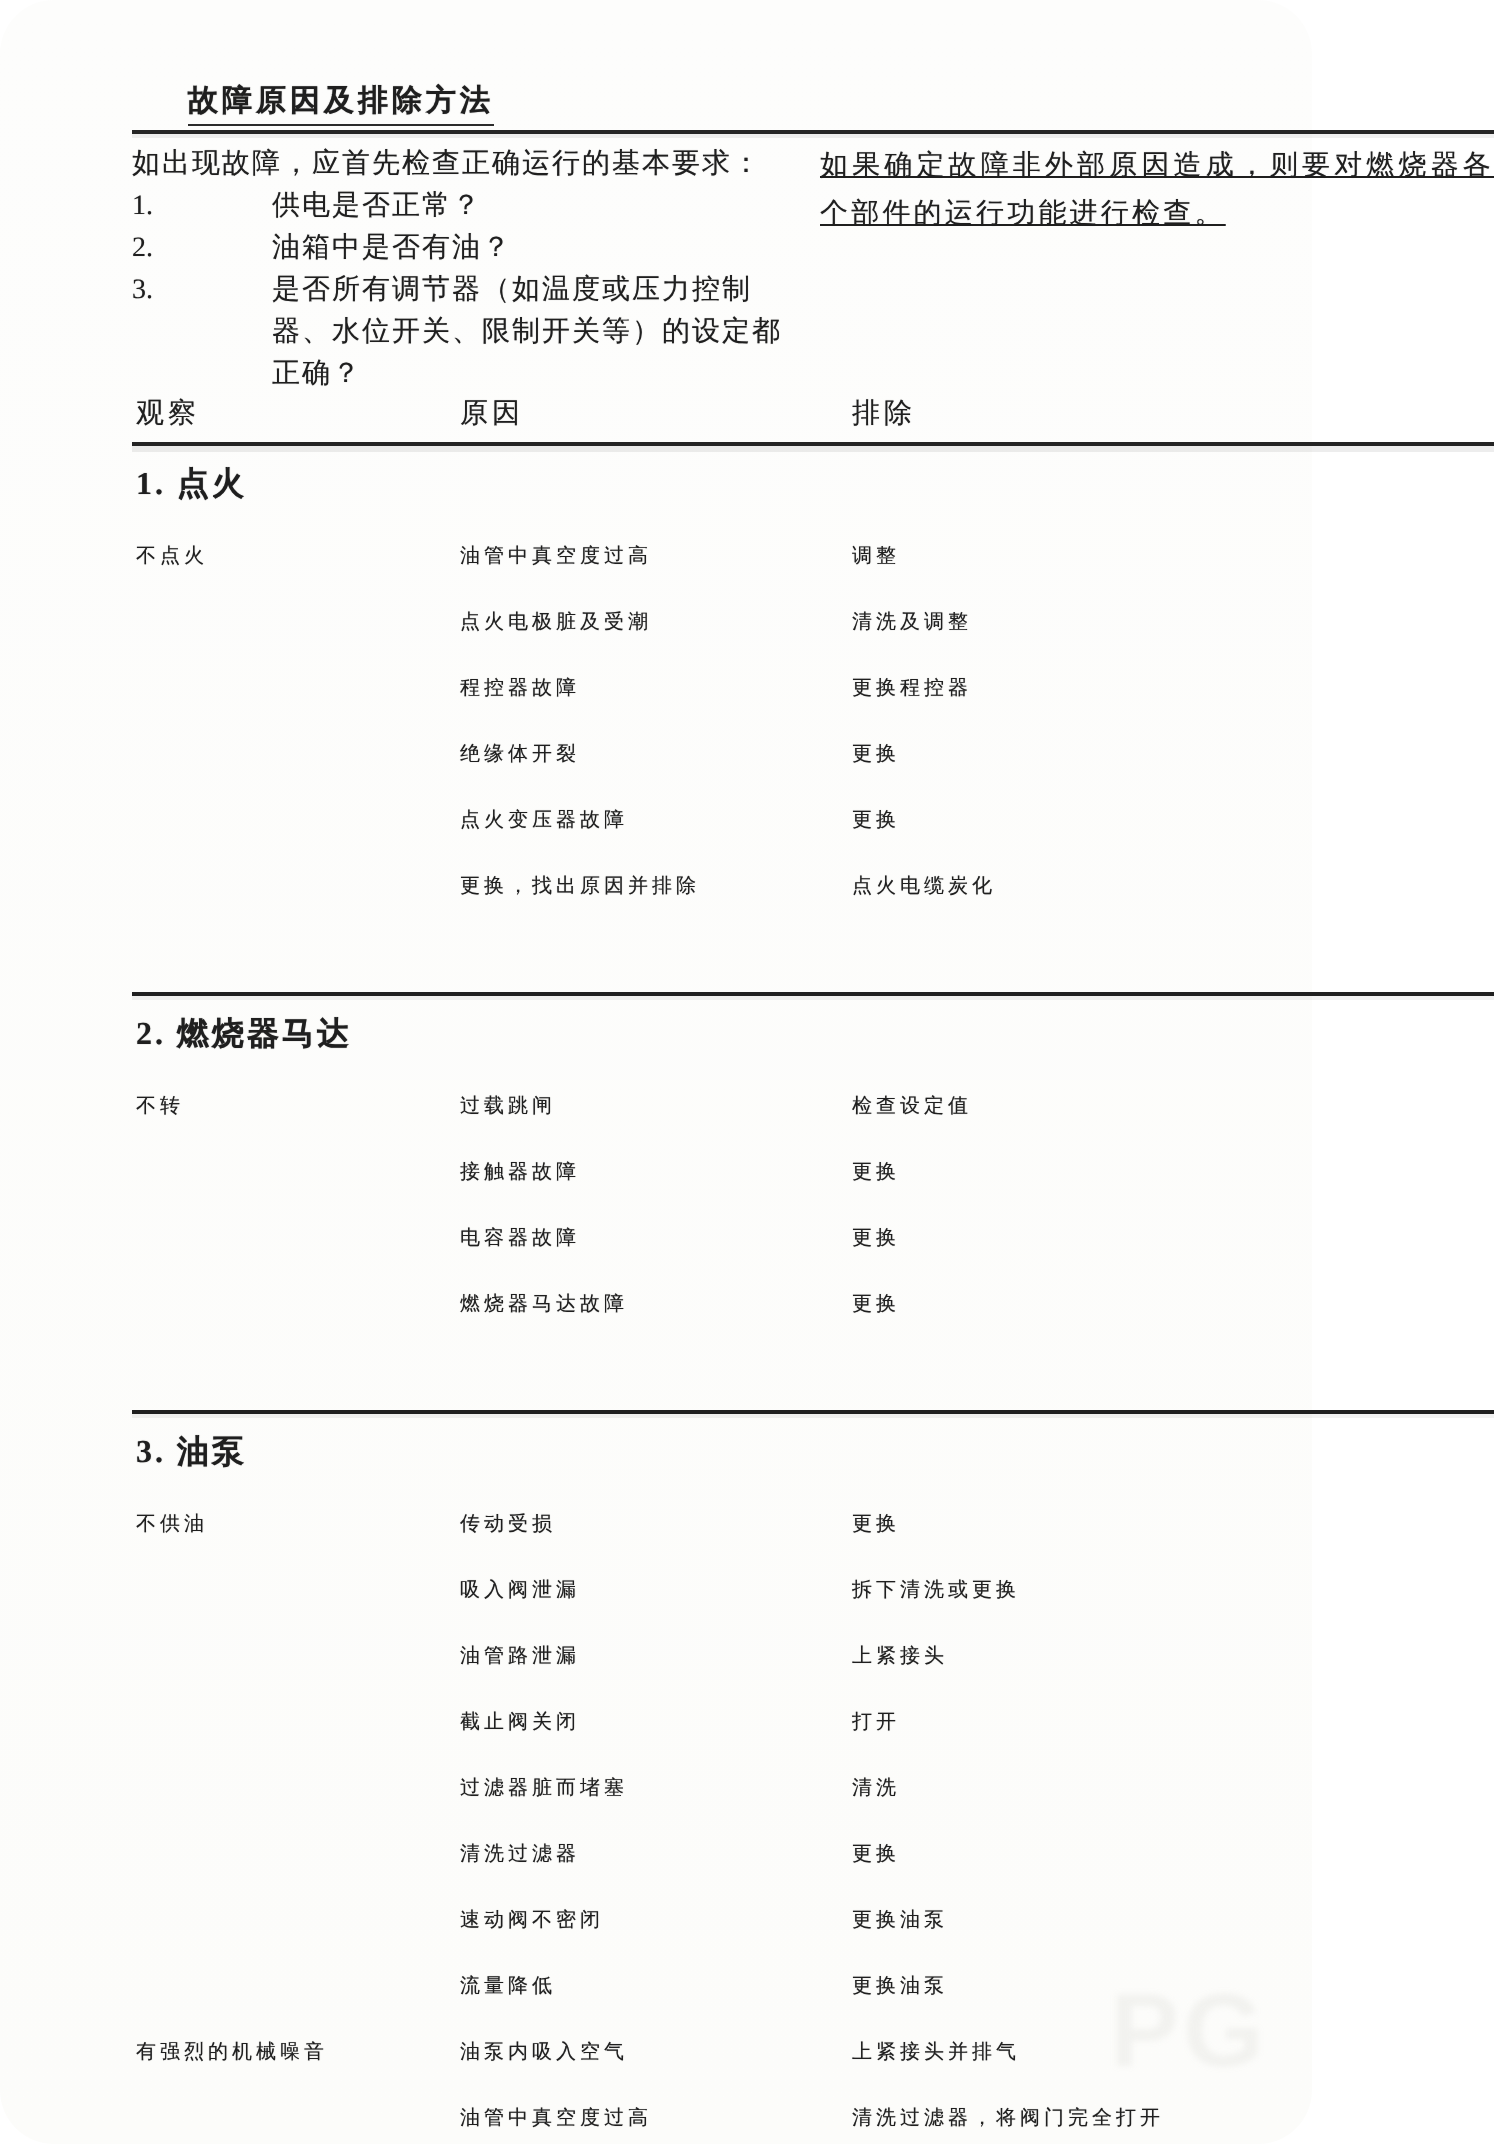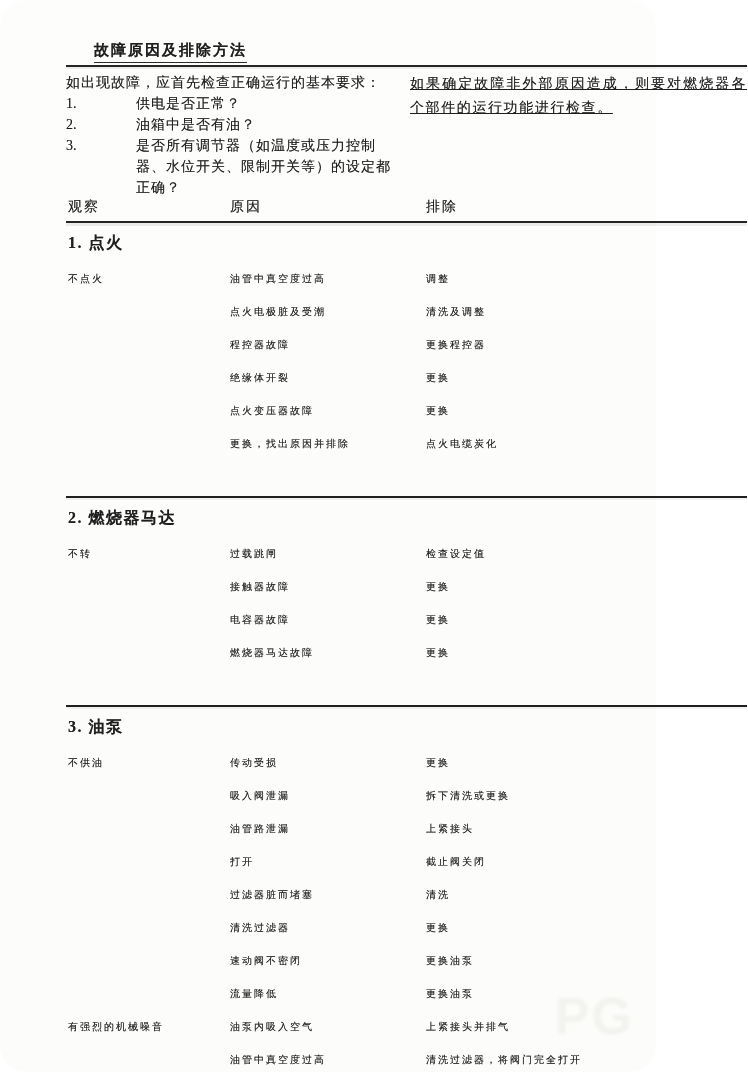--- a/index.html
+++ b/index.html
@@ -219,22 +219,22 @@
             <div class="cell">吸入阀泄漏</div>
             <div class="cell">拆下清洗或更换</div>
           </div>
           <div class="trow">
             <div class="cell"></div>
             <div class="cell">油管路泄漏</div>
             <div class="cell">上紧接头</div>
           </div>
           <div class="trow">
             <div class="cell"></div>
+            <div class="cell">截止阀关闭</div>
             <div class="cell">打开</div>
-            <div class="cell">截止阀关闭</div>
           </div>
           <div class="trow">
             <div class="cell"></div>
             <div class="cell">过滤器脏而堵塞</div>
             <div class="cell">清洗</div>
           </div>
           <div class="trow">
             <div class="cell"></div>
             <div class="cell">清洗过滤器</div>
             <div class="cell">更换</div>

